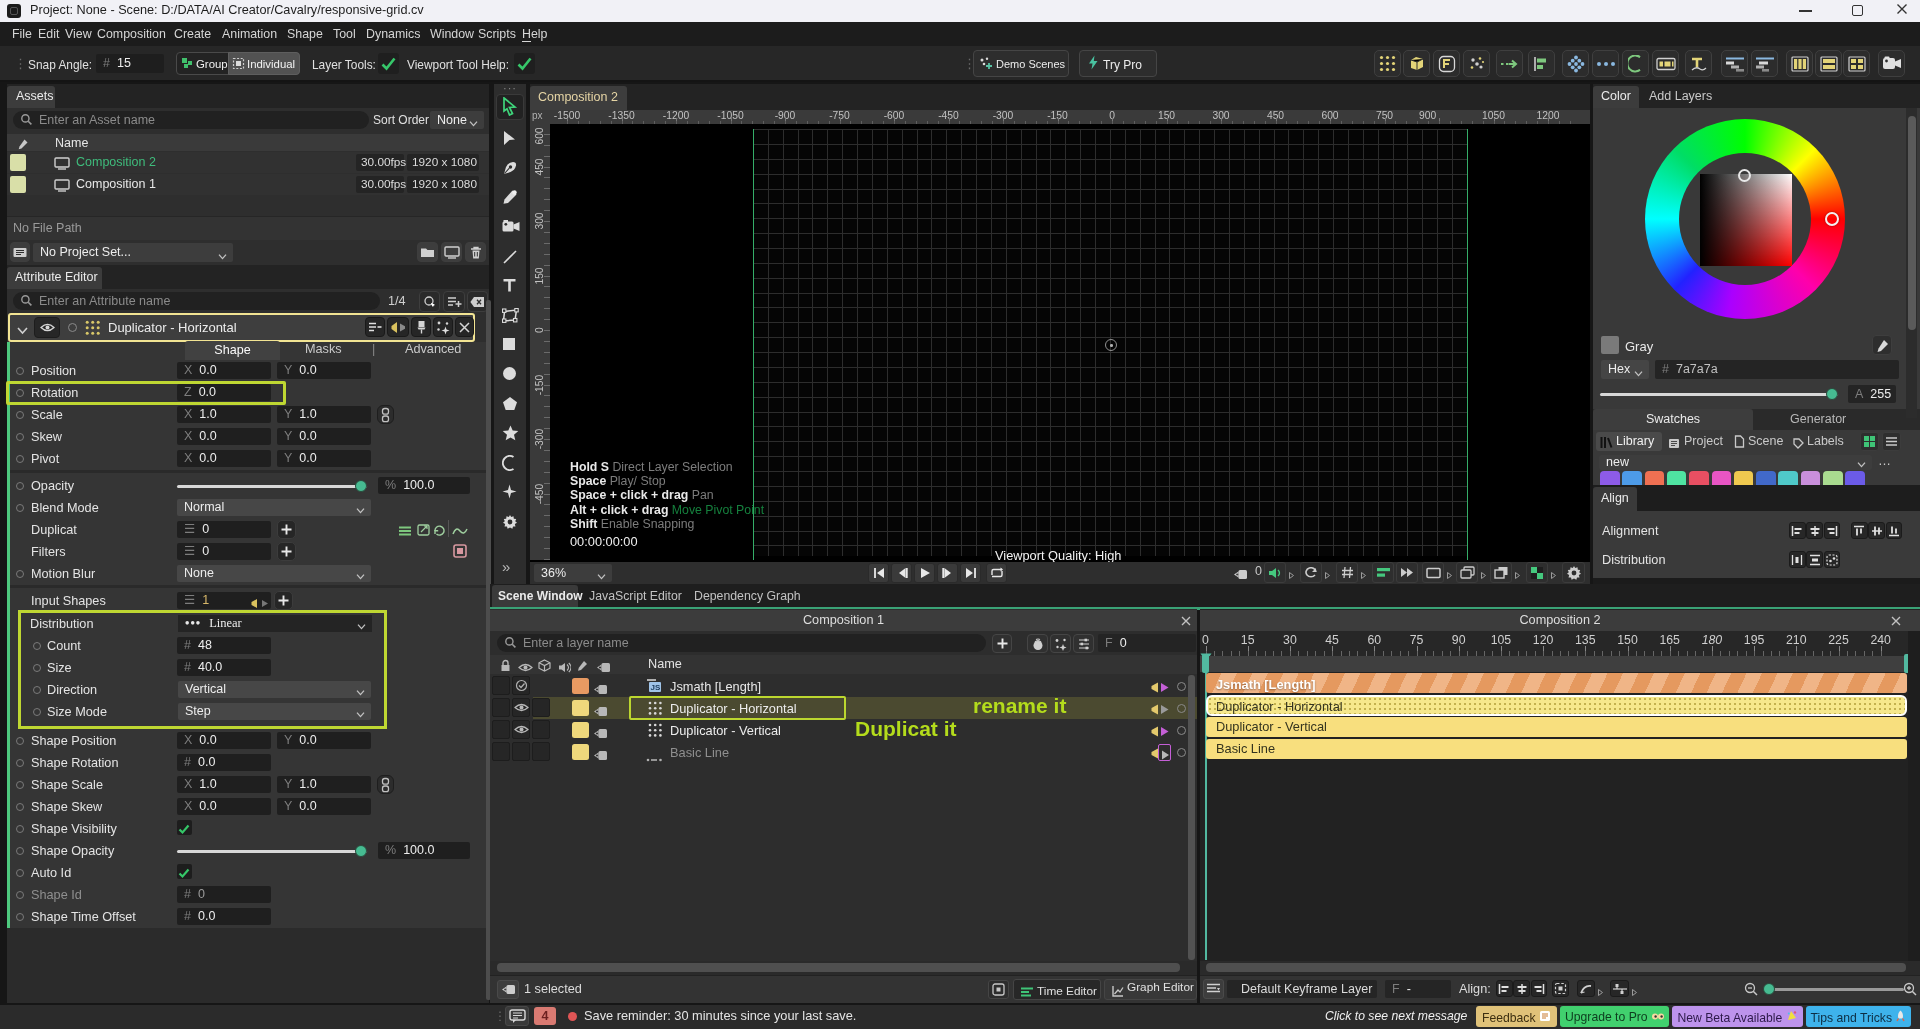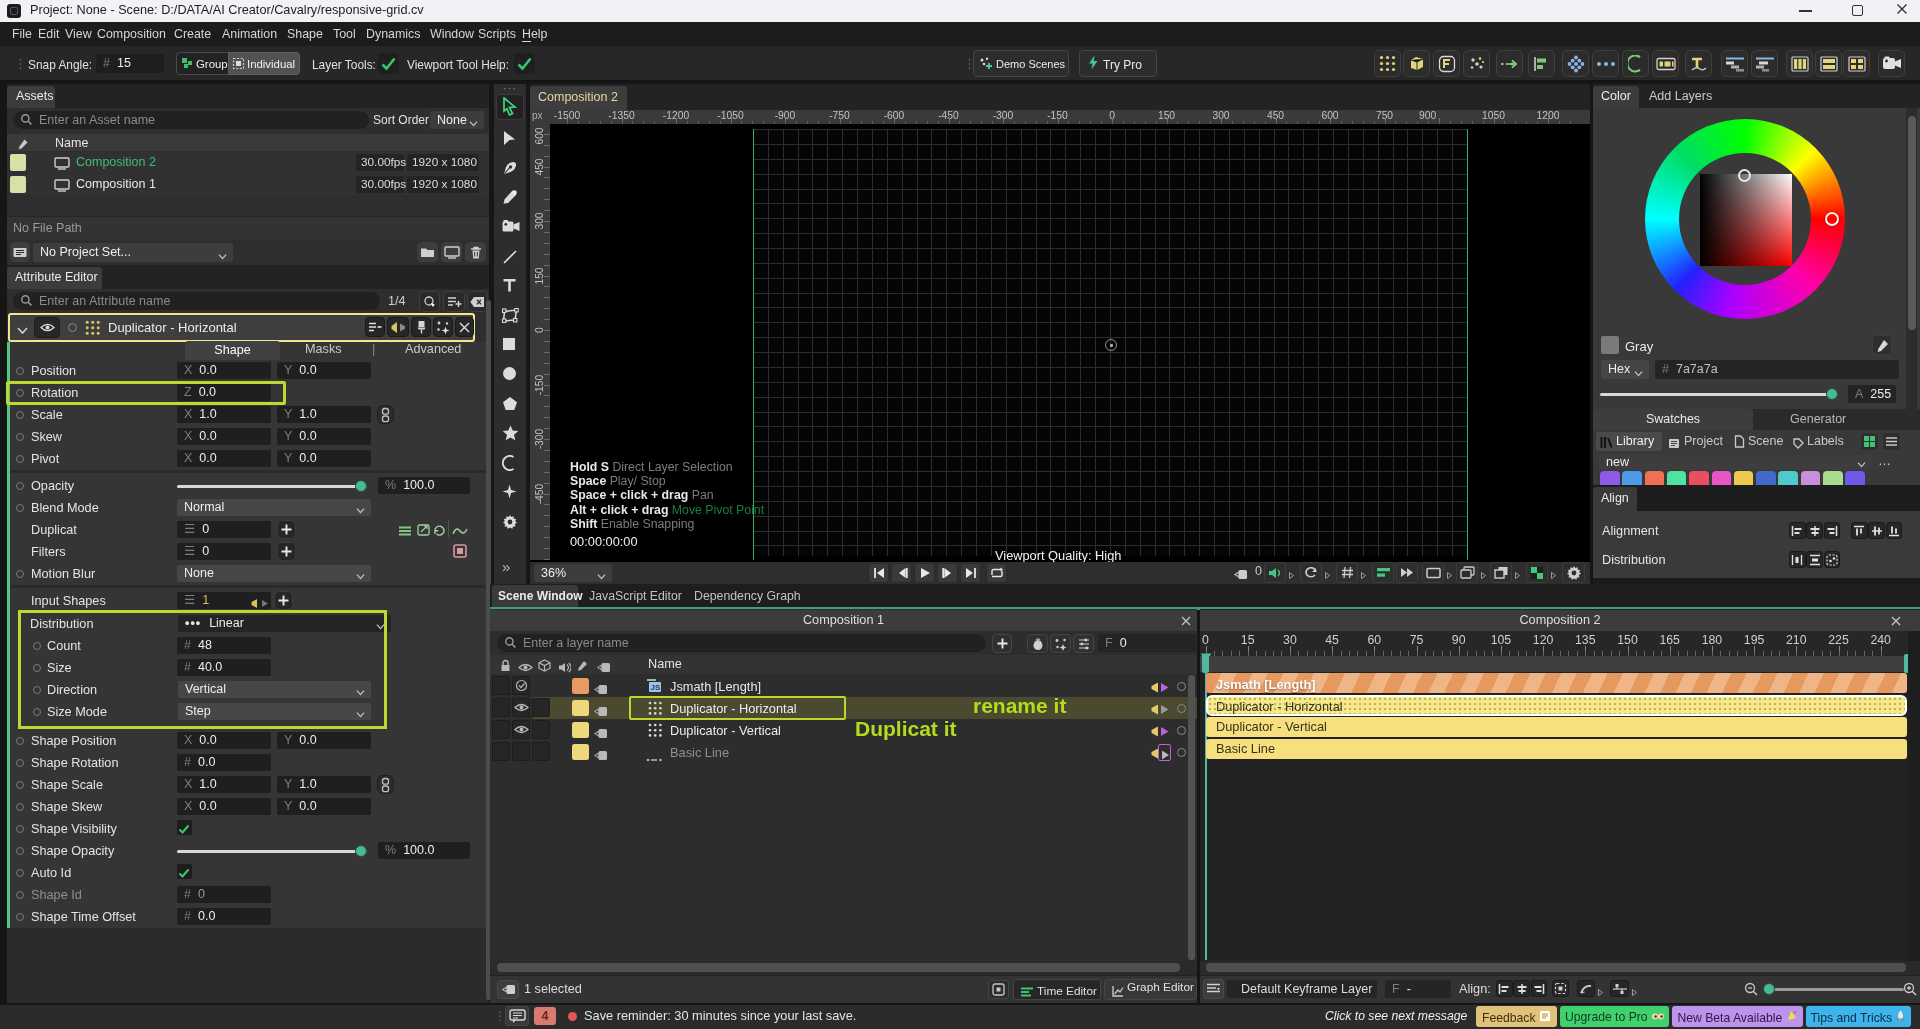--- a/index.html
+++ b/index.html
@@ -459,21 +459,21 @@
     </svg></div>
 <div class="a" style="left:261px;top:595px;"><svg width="9" height="11" viewBox="0 0 9 11" style="">
       <path d="M1 2 V9 L7 5.5 Z" fill="#777"></path>
     </svg></div>
 <div class="a" style="left:274px;top:591px;width:19px;height:19px;background:#262626;border:1px solid #3c3c3c;border-radius:5px;display:flex;align-items:center;justify-content:center;">
     <svg width="13" height="13" viewBox="0 0 13 13" style="">
       <path d="M6.5 1.5 V11.5 M1.5 6.5 H11.5" stroke="#e8e8e8" stroke-width="1.9"></path>
     </svg>
   </div>
 <div class="a" style="left:30px;top:617px;color:#e4e4e4;font-size:12.7px;">Distribution</div>
-<div class="a" style="left:178px;top:615px;width:213px;height:17px;background:#242424;border-radius:0;font-size:12.5px;line-height:17px;color:#ededed;padding-left:7px;"><span style="letter-spacing:1px;color:#e8e8e8;padding-right:8px;font-weight:bold">•••</span>Linear<span style="position:absolute;right:6px;top:4px"><svg width="9" height="9" viewBox="0 0 9 9" style="">
+<div class="a" style="left:178px;top:615px;width:194px;height:17px;background:#242424;border-radius:0;font-size:12.5px;line-height:17px;color:#ededed;padding-left:7px;font-family:Liberation Serif, serif;"><span style="letter-spacing:1px;color:#e8e8e8;padding-right:8px;font-weight:bold">•••</span>Linear<span style="position:absolute;right:6px;top:4px"><svg width="9" height="9" viewBox="0 0 9 9" style="">
         <path d="M1 2.6 L4.5 6.6 L8 2.6" stroke="#c2c2c2" stroke-width="1.3" fill="none"></path>
       </svg></span></div>
 <div class="a" style="left:33px;top:642px;width:8px;height:8px;border:1.2px solid #7a7a7a;border-radius:50%;"></div>
 <div class="a" style="left:47px;top:639px;color:#e4e4e4;font-size:12.7px;">Count</div>
 <div class="a" style="left:177px;top:637px;width:94px;height:17px;background:#1f1f1f;border-radius:2px;font-size:12.5px;line-height:17px;color:#ededed;padding-left:7px;"><span style="color:#7d7d7d;padding-right:7px">#</span>48</div>
 <div class="a" style="left:33px;top:664px;width:8px;height:8px;border:1.2px solid #7a7a7a;border-radius:50%;"></div>
 <div class="a" style="left:47px;top:661px;color:#e4e4e4;font-size:12.7px;">Size</div>
 <div class="a" style="left:177px;top:659px;width:94px;height:17px;background:#1f1f1f;border-radius:2px;font-size:12.5px;line-height:17px;color:#ededed;padding-left:7px;"><span style="color:#7d7d7d;padding-right:7px">#</span>40.0</div>
 <div class="a" style="left:33px;top:686px;width:8px;height:8px;border:1.2px solid #7a7a7a;border-radius:50%;"></div>
 <div class="a" style="left:47px;top:683px;color:#e4e4e4;font-size:12.7px;">Direction</div>
@@ -1316,21 +1316,21 @@
 <div class="a" style="left:1485.9px;top:633px;width:30px;text-align:center;color:#d0d0d0;font-size:12.3px;">105</div>
 <div class="a" style="left:1500.9px;top:646px;width:1.2px;height:10px;background:#888;"></div>
 <div class="a" style="left:1528.1px;top:633px;width:30px;text-align:center;color:#d0d0d0;font-size:12.3px;">120</div>
 <div class="a" style="left:1543.1px;top:646px;width:1.2px;height:10px;background:#888;"></div>
 <div class="a" style="left:1570.3px;top:633px;width:30px;text-align:center;color:#d0d0d0;font-size:12.3px;">135</div>
 <div class="a" style="left:1585.3px;top:646px;width:1.2px;height:10px;background:#888;"></div>
 <div class="a" style="left:1612.5px;top:633px;width:30px;text-align:center;color:#d0d0d0;font-size:12.3px;">150</div>
 <div class="a" style="left:1627.5px;top:646px;width:1.2px;height:10px;background:#888;"></div>
 <div class="a" style="left:1654.7px;top:633px;width:30px;text-align:center;color:#d0d0d0;font-size:12.3px;">165</div>
 <div class="a" style="left:1669.7px;top:646px;width:1.2px;height:10px;background:#888;"></div>
-<div class="a" style="left:1696.9px;top:633px;width:30px;text-align:center;color:#d0d0d0;font-size:12.3px;">180</div>
+<div class="a" style="left:1696.9px;top:633px;width:30px;text-align:center;color:#d0d0d0;font-size:12.3px;font-style:italic;">180</div>
 <div class="a" style="left:1711.9px;top:646px;width:1.2px;height:10px;background:#888;"></div>
 <div class="a" style="left:1739.1px;top:633px;width:30px;text-align:center;color:#d0d0d0;font-size:12.3px;">195</div>
 <div class="a" style="left:1754.1px;top:646px;width:1.2px;height:10px;background:#888;"></div>
 <div class="a" style="left:1781.3000000000002px;top:633px;width:30px;text-align:center;color:#d0d0d0;font-size:12.3px;">210</div>
 <div class="a" style="left:1796.3000000000002px;top:646px;width:1.2px;height:10px;background:#888;"></div>
 <div class="a" style="left:1823.5px;top:633px;width:30px;text-align:center;color:#d0d0d0;font-size:12.3px;">225</div>
 <div class="a" style="left:1838.5px;top:646px;width:1.2px;height:10px;background:#888;"></div>
 <div class="a" style="left:1865.7px;top:633px;width:30px;text-align:center;color:#d0d0d0;font-size:12.3px;">240</div>
 <div class="a" style="left:1880.7px;top:646px;width:1.2px;height:10px;background:#888;"></div>
 <div class="a" style="left:1205.5px;top:650.5px;width:1px;height:5.5px;background:#666;"></div>

